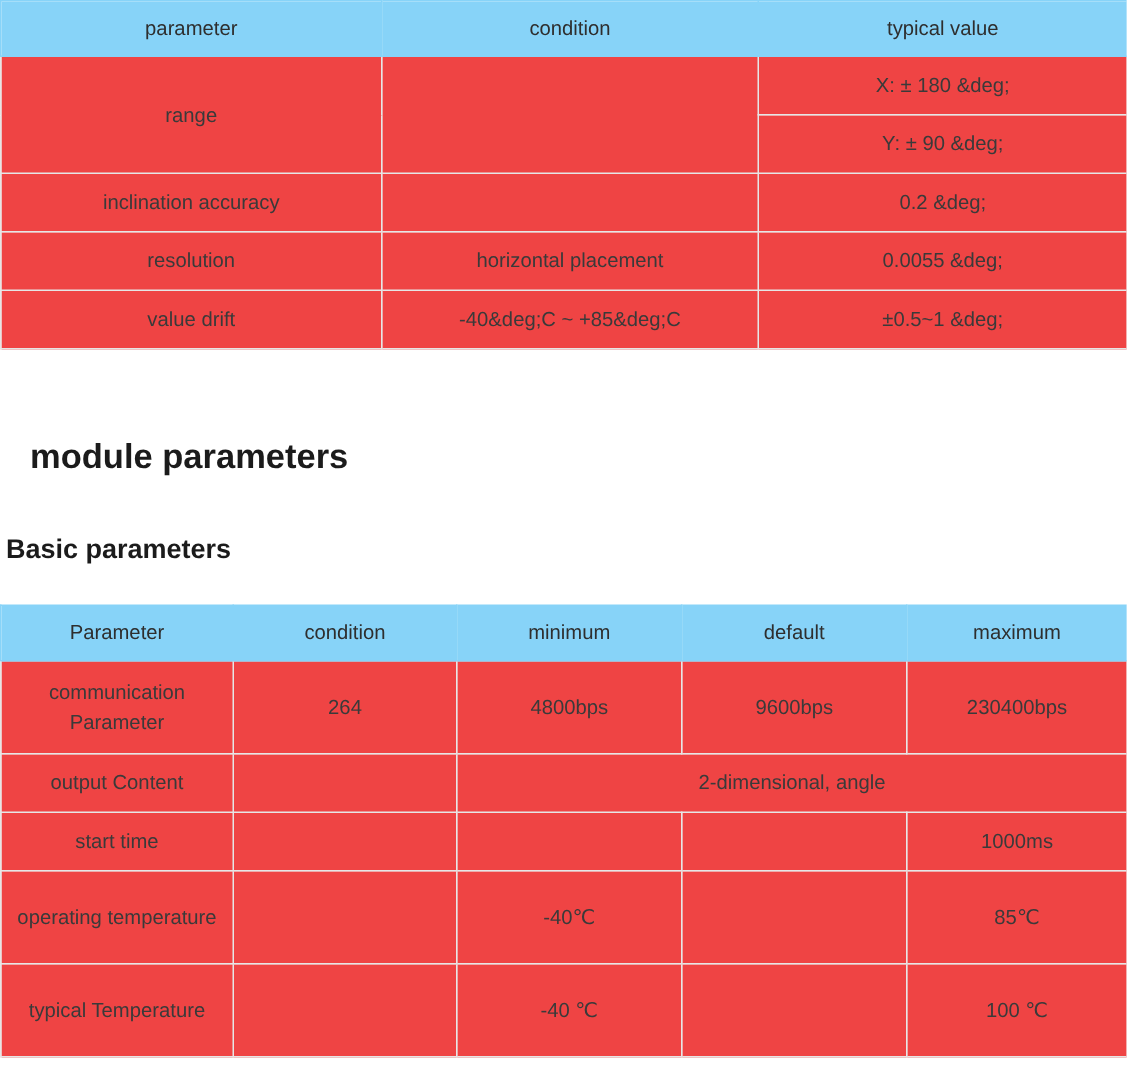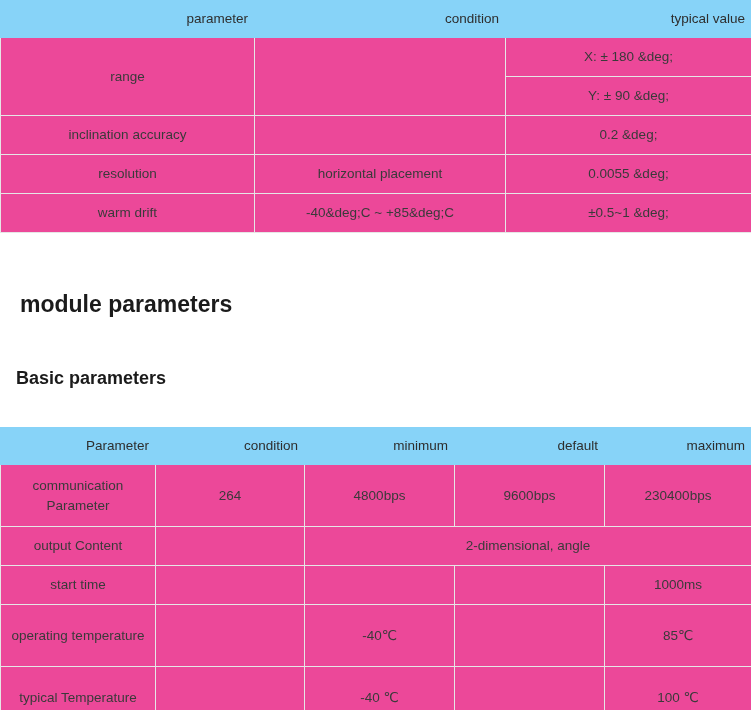--- a/index.html
+++ b/index.html
@@ -31,29 +31,28 @@
   }
   table.spec th,
   table.spec td {
     border: 1px solid #e6e6e6;
     text-align: center;
     vertical-align: middle;
     padding: 4px 6px;
     color: #3a3a3a;
     font-weight: normal;
     line-height: 1.45;
-    background: #ec4899;
+    background: #ef4444;
   }
   table.spec thead th {
     background: #87d3f8;
     color: #2e2e2e;
     border-color: #87d3f8;
     font-weight: normal;
     font-size: 13.5px;
-    text-align: right;
   }
   table.spec thead tr {
     height: 37px;
   }
 
   
   #table-sensor col.c1 { width: 254px; }
   #table-sensor col.c2 { width: 251px; }
   #table-sensor col.c3 { width: 246px; }
 
@@ -69,21 +68,21 @@
     color: #1b1b1b;
     margin: 16px;
     padding: 0 0 0 4px;
     line-height: 1;
   }
   h3.sub-title {
     font-family: "Liberation Sans", "DejaVu Sans", sans-serif;
     font-size: 18px;
     font-weight: bold;
     color: #1b1b1b;
-    margin: 12px;
+    margin: 0;
     padding: 0 0 0 4px;
     line-height: 1;
   }
   .gap-after-table1 { height: 44px; }
   .gap-title-sub    { height: 25px; }
   .gap-sub-table2   { height: 28px; }
 
   
   #table-module col.m1 { width: 155px; }
   #table-module col.m2 { width: 149px; }
@@ -130,21 +129,21 @@
         <td>0.2 &amp;deg;</td>
       </tr>
 
       <tr class="r-std">
         <td>resolution</td>
         <td>horizontal placement</td>
         <td>0.0055 &amp;deg;</td>
       </tr>
 
       <tr class="r-std">
-        <td>warm drift</td>
+        <td>value drift</td>
         <td>-40&amp;deg;C ~ +85&amp;deg;C</td>
         <td>±0.5~1 &amp;deg;</td>
       </tr>
     </tbody>
   </table>
 
   <div class="gap-after-table1"></div>
 
   <h2 class="section-title">module parameters</h2>
 

